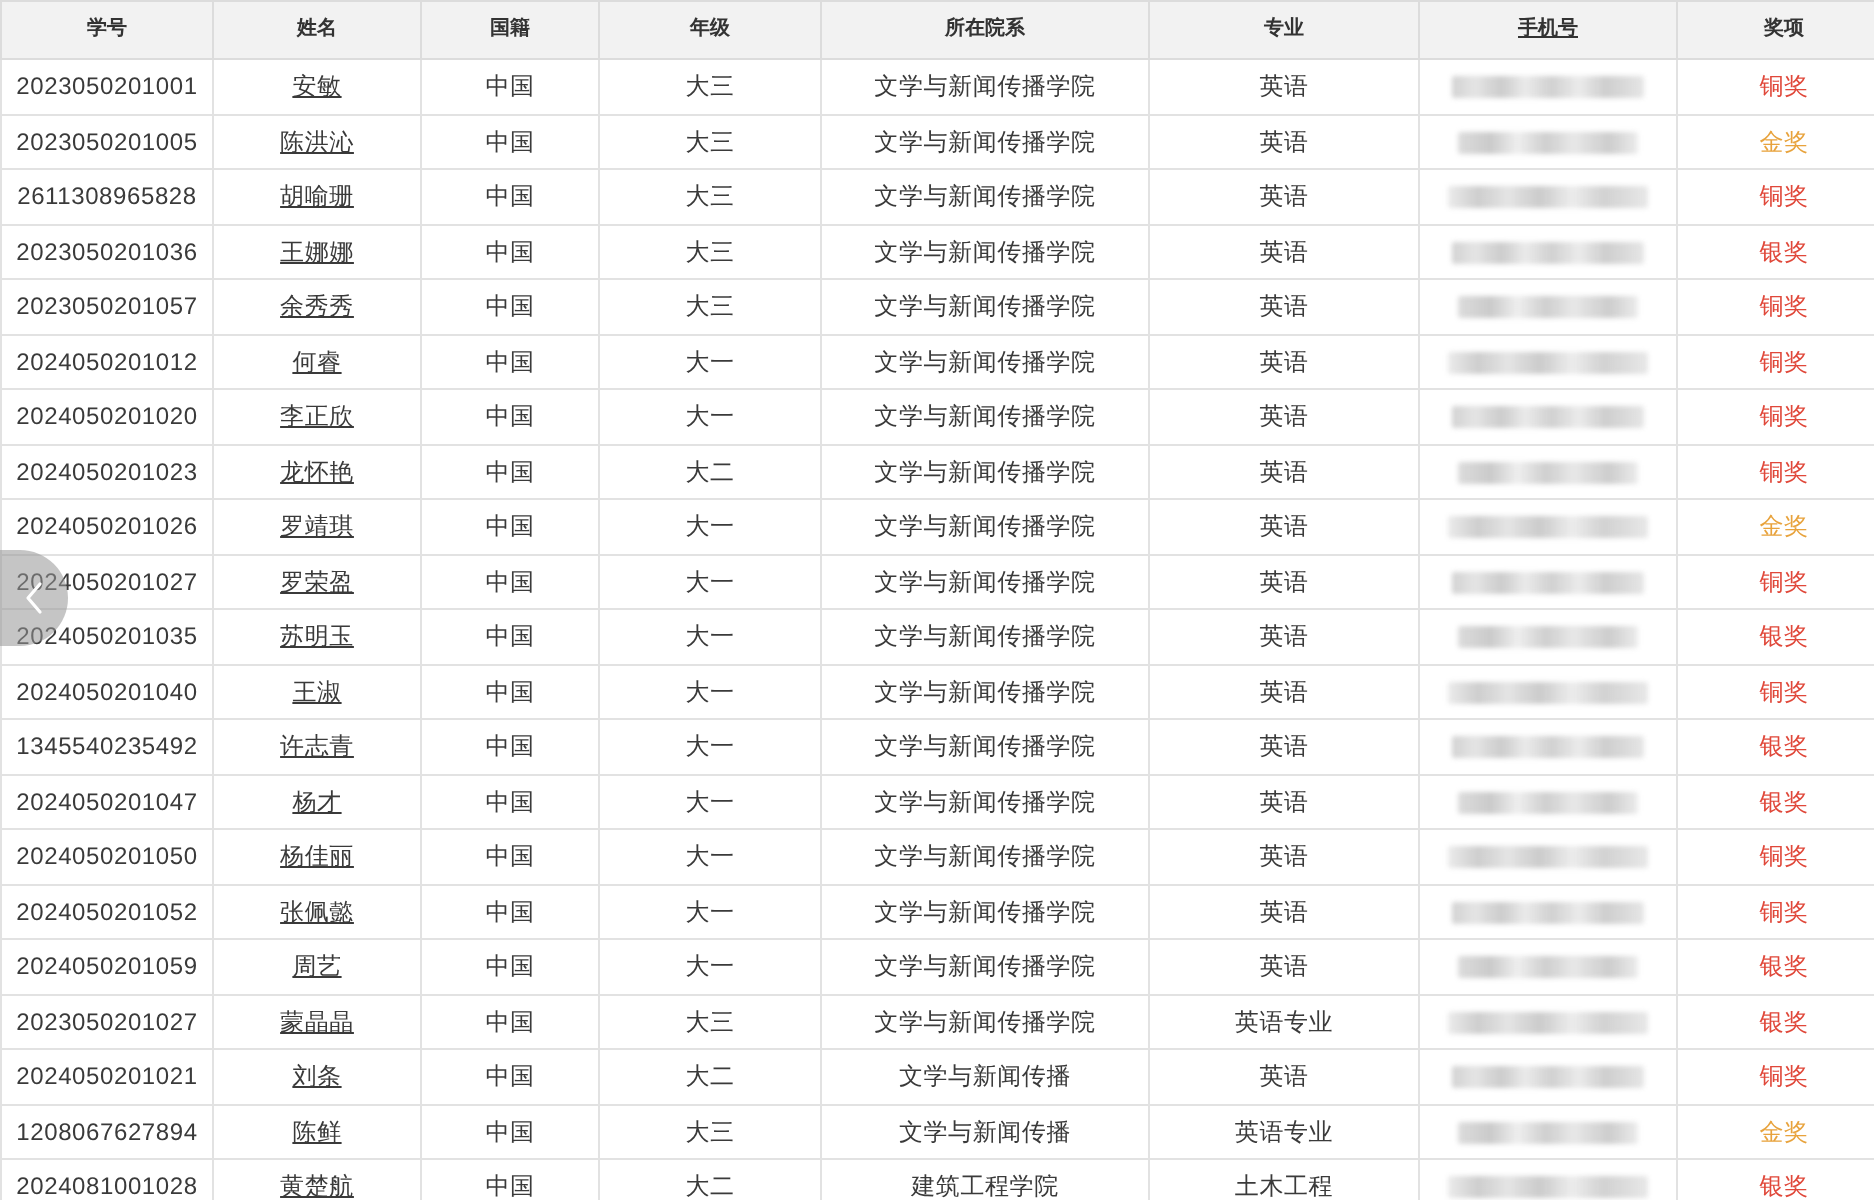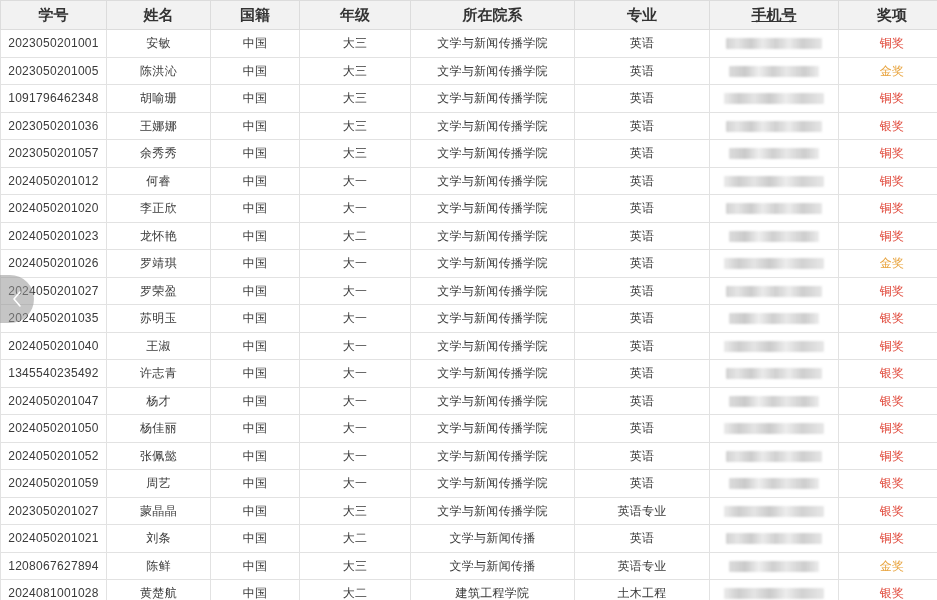--- a/index.html
+++ b/index.html
@@ -34,32 +34,32 @@
     padding: 0;
     height: 26.5px;
     line-height: 26.5px;
     overflow: hidden;
     white-space: nowrap;
   }
   table.award-table thead th {
     background: #f2f2f2;
     color: #333333;
     font-weight: bold;
-    font-size: 15px;
+    font-size: 10px;
     height: 28px;
     line-height: 28px;
     border: 1px solid #dcdcdc;
   }
   table.award-table tbody td {
     background: #ffffff;
     color: #3a3a3a;
     letter-spacing: 0.3px;
   }
   td.col-id      { width: 105px; }
-  td.col-name    { width: 103px; }
+  td.col-name    { width: 103px; text-decoration: underline; }
   td.col-nat     { width: 88px; }
   td.col-grade   { width: 110px; }
   td.col-dept    { width: 163px; }
   td.col-major   { width: 134px; }
   td.col-phone   { width: 128px; }
   td.col-award   { width: 106px; }
 
   th.col-id      { width: 105px; }
   th.col-name    { width: 103px; }
   th.col-nat     { width: 88px; }
@@ -163,21 +163,21 @@
           <td class="col-id">2023050201005</td>
           <td class="col-name">陈洪沁</td>
           <td class="col-nat">中国</td>
           <td class="col-grade">大三</td>
           <td class="col-dept">文学与新闻传播学院</td>
           <td class="col-major">英语</td>
           <td class="col-phone"><span class="phone-redact v2"></span></td>
           <td class="col-award" style="color: rgb(232, 163, 61);">金奖</td>
         </tr>
         <tr>
-          <td class="col-id">1091796462348</td>
+          <td class="col-id">2611308965828</td>
           <td class="col-name">胡喻珊</td>
           <td class="col-nat">中国</td>
           <td class="col-grade">大三</td>
           <td class="col-dept">文学与新闻传播学院</td>
           <td class="col-major">英语</td>
           <td class="col-phone"><span class="phone-redact v3"></span></td>
           <td class="col-award" style="color: rgb(224, 72, 58);">铜奖</td>
         </tr>
         <tr>
           <td class="col-id">2023050201036</td>

